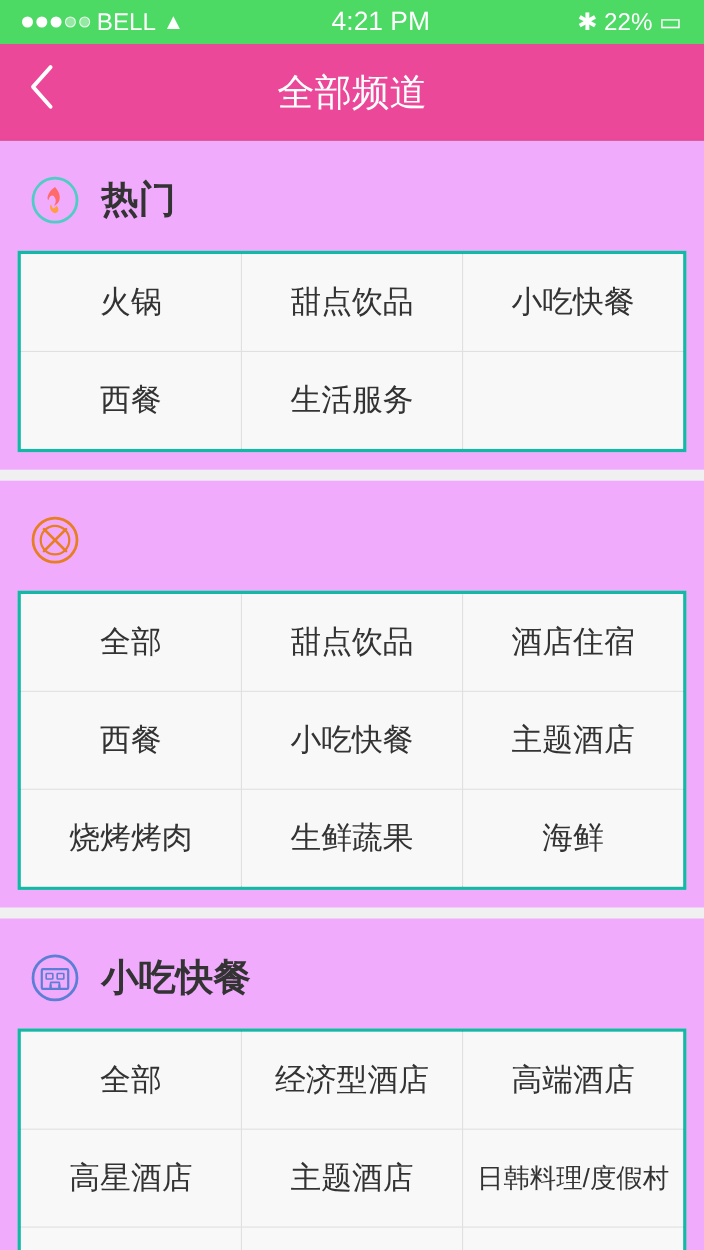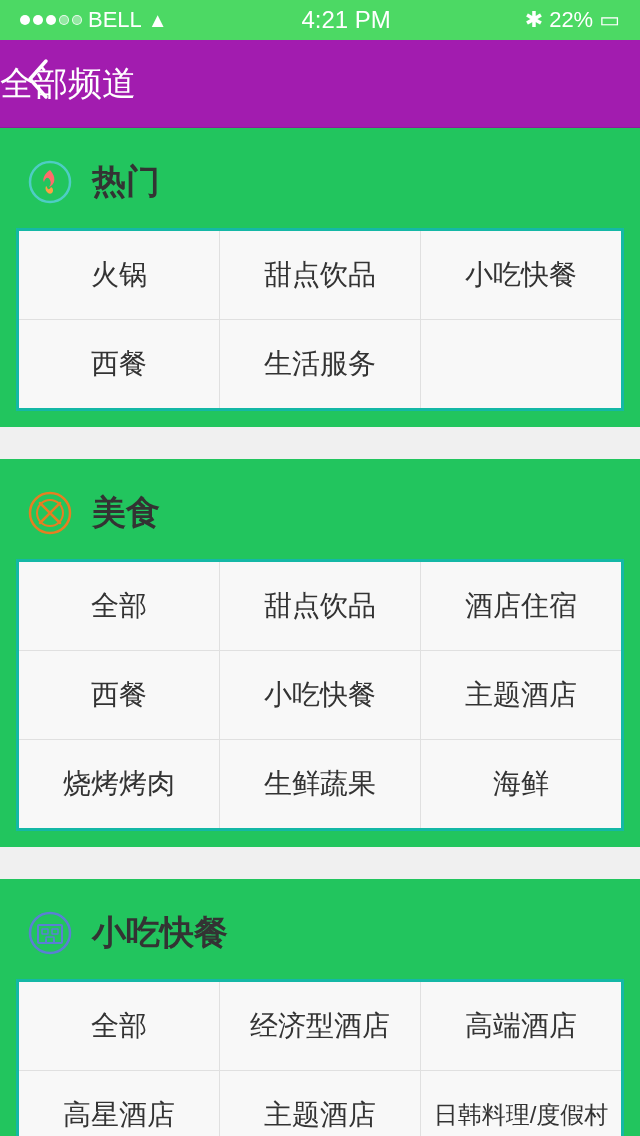--- a/index.html
+++ b/index.html
@@ -29,24 +29,25 @@
     .status-center { font-size: 24px; font-weight: 500; }
     .status-right { display: flex; align-items: center; gap: 6px; font-size: 22px; }
     .signal-dots { display: flex; gap: 3px; align-items: center; }
     .dot { width: 10px; height: 10px; border-radius: 50%; }
     .dot.filled { background: #fff; }
     .dot.empty { background: rgba(255,255,255,0.4); border: 1px solid rgba(255,255,255,0.8); }
     .wifi-icon { font-size: 20px; }
 
     
     .nav-bar {
-      background: #a21caf;
+      background: #ec4899;
       height: 88px;
       display: flex;
       align-items: center;
+      justify-content: center;
       position: relative;
       border-bottom: 1px solid rgba(0,0,0,0.1);
     }
     .nav-back {
       position: absolute;
       left: 24px;
       color: #fff;
       font-size: 40px;
       font-weight: 300;
       cursor: pointer;
@@ -57,22 +58,22 @@
       font-weight: 500;
     }
 
     
     .content {
       background: #f0f0f0;
     }
 
     
     .section {
-      background: #22c55e;
-      margin-bottom: 32px;
+      background: #f0abfc;
+      margin-bottom: 10px;
       padding-bottom: 16px;
     }
 
     .section-header {
       display: flex;
       align-items: center;
       padding: 28px 24px 20px 24px;
       gap: 16px;
     }
 
@@ -175,21 +176,20 @@
   <div class="section">
     <div class="section-header">
       <div class="section-icon icon-food">
         <svg viewBox="0 0 44 44" fill="none" xmlns="http://www.w3.org/2000/svg">
           <circle cx="22" cy="22" r="20" stroke="#E67E22" stroke-width="2.5"></circle>
           <circle cx="22" cy="22" r="13" stroke="#E67E22" stroke-width="2"></circle>
           <line x1="12" y1="12" x2="32" y2="32" stroke="#E67E22" stroke-width="2.5" stroke-linecap="round"></line>
           <line x1="32" y1="12" x2="12" y2="32" stroke="#E67E22" stroke-width="2.5" stroke-linecap="round"></line>
         </svg>
       </div>
-      <div class="section-title">美食</div>
     </div>
     <div class="grid">
       <div class="grid-item">全部</div>
       <div class="grid-item">甜点饮品</div>
       <div class="grid-item">酒店住宿</div>
       <div class="grid-item">西餐</div>
       <div class="grid-item">小吃快餐</div>
       <div class="grid-item">主题酒店</div>
       <div class="grid-item">烧烤烤肉</div>
       <div class="grid-item">生鲜蔬果</div>

